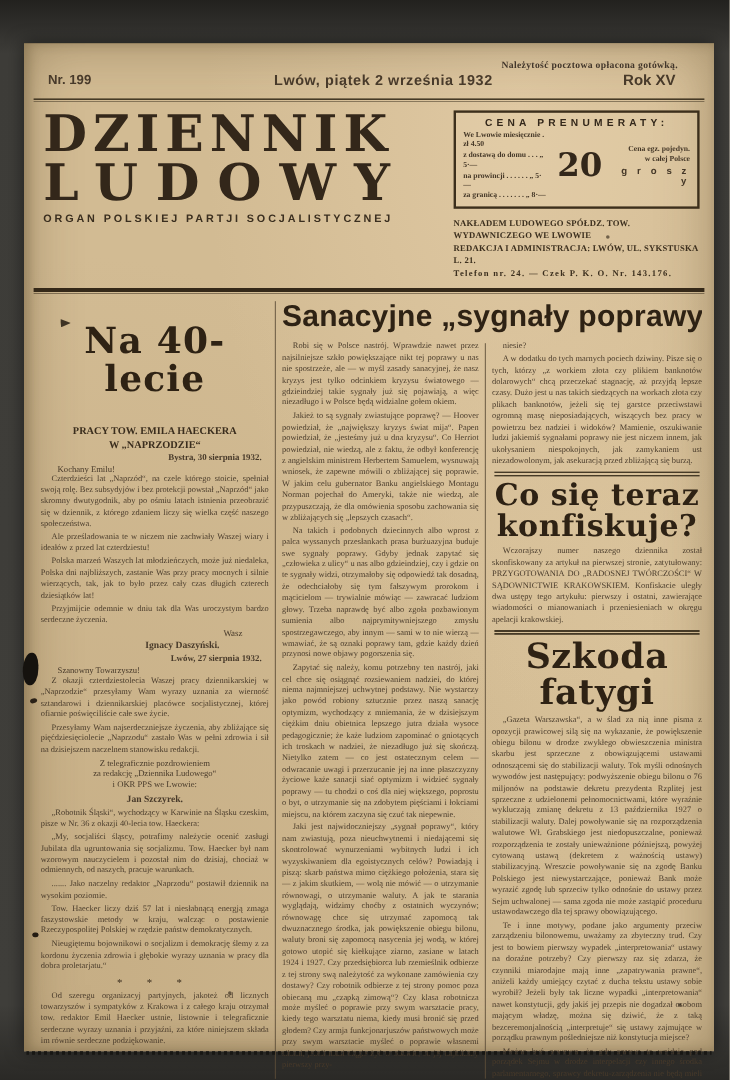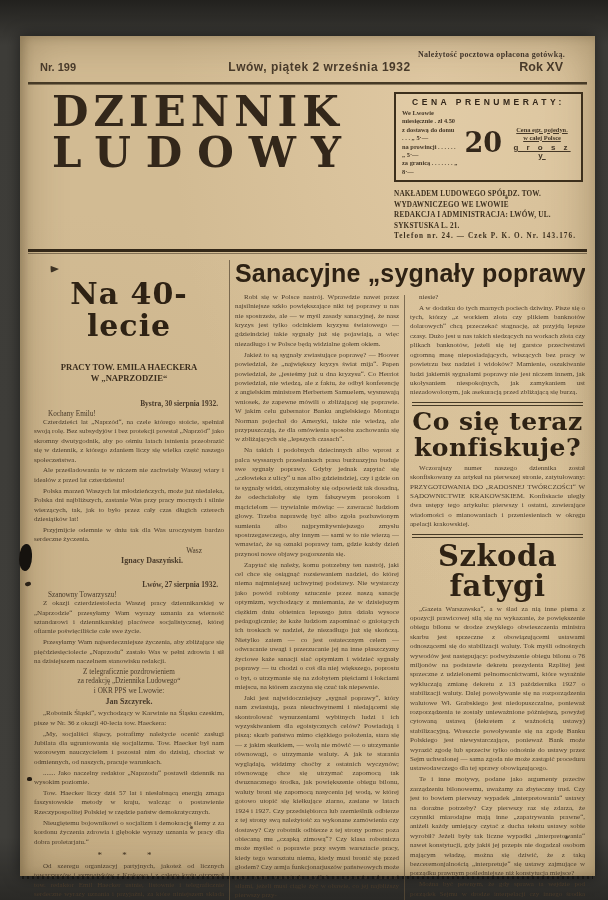--- a/index.html
+++ b/index.html
@@ -20,53 +20,53 @@
 
   
   .postal-line{padding:14px 30px 0 0;text-align:right;font-weight:bold;font-size:8px;letter-spacing:.3px;color:#41352​5;color:#41352a;}
   .issue-row{position:relative;height:17px;margin-top:1px;font-weight:bold;}
   .issue-no{position:absolute;left:20px;top:1px;font-size:11px;font-family:"Liberation Sans",sans-serif;}
   .date-line{position:absolute;left:0;right:0;text-align:center;font-size:12px;font-family:"Liberation Sans",sans-serif;letter-spacing:.5px;padding-left:24px;}
   .year-label{position:absolute;right:32px;top:0;font-size:12.5px;font-family:"Liberation Sans",sans-serif;}
   .rule1{margin:5px 8px 0 8px;height:3px;
     background:linear-gradient(#463a26 0 1.6px, rgba(0,0,0,0) 1.6px 2.2px, rgba(70,58,38,.55) 2.2px 3px);}
 
-  .masthead-row{display:flex;padding:7px 12px 0 32px;}
+  .masthead-row{display:flex;padding:7px 12px 0 16px;}
   .mast-left{width:332px;}
   .title1{font-family:"DejaVu Serif",serif;font-weight:bold;font-size:42px;line-height:40px;letter-spacing:5px;color:#33271a;}
   .title2{font-family:"DejaVu Serif",serif;font-weight:bold;font-size:42px;line-height:42px;letter-spacing:15px;color:#33271a;}
   .tagline{font-family:"Liberation Sans",sans-serif;font-weight:bold;font-size:9px;letter-spacing:2.4px;margin-top:3px;color:#3a2e1f;}
   .mast-right{flex:1;padding-left:10px;}
   .price-box{border:2px solid #3c2f1c;padding:3px 6px 4px 6px;background:rgba(236,216,180,.25);}
   .price-header{text-align:center;font-family:"Liberation Sans",sans-serif;font-weight:bold;font-size:8.5px;letter-spacing:3.5px;color:#33271a;}
   .price-body{display:flex;align-items:center;margin-top:2px;}
   .price-rows{flex:1;font-size:6.4px;line-height:8.4px;font-weight:bold;color:#443727;}
   .big-price{font-family:"DejaVu Serif",serif;font-weight:bold;font-size:27px;margin:0 7px;color:#33271a;}
-  .price-right{width:66px;text-align:center;font-size:6.4px;line-height:8px;font-weight:bold;color:#443727;text-decoration:underline;}
+  .price-right{width:66px;text-align:right;font-size:6.4px;line-height:8px;font-weight:bold;color:#443727;}
   .groszy{font-size:8px;letter-spacing:3px;margin-top:2px;font-family:"Liberation Sans",sans-serif;}
   .publisher{margin-top:7px;font-size:7.2px;line-height:10.5px;font-weight:bold;letter-spacing:.2px;color:#3c2f1e;}
   .pub3{letter-spacing:1.1px;}
   .thick-rule{margin:7px 8px 0 8px;height:5px;
     background:linear-gradient(#342818 0 3px, rgba(0,0,0,0) 3px 3.8px, rgba(52,40,24,.5) 3.8px 5px);}
 
   
   .columns{display:flex;margin:4px 10px 0 14px;height:650px;}
   .vdiv{width:1px;background:#5c4d38;margin:2px 5px 0 5px;opacity:.75;}
   .col1{width:190px;overflow:hidden;}
   .rightwrap{flex:1;display:flex;flex-direction:column;overflow:hidden;min-width:0;}
   .span-headline{font-family:"Liberation Sans",sans-serif;font-weight:bold;font-size:25px;letter-spacing:.2px;
     text-align:center;color:#2e2214;padding:1px 0 5px 0;white-space:nowrap;}
   .subcols{display:flex;flex:1;min-height:0;}
   .col2{width:164px;overflow:hidden;}
   .col3{flex:1;overflow:hidden;min-width:0;}
 
   .para{font-size:7px;line-height:9.4px;text-align:justify;text-indent:9px;margin:0 0 1.5px 0;color:#483a2a;}
   .h1-left{font-family:"DejaVu Serif",serif;font-weight:bold;font-size:30px;line-height:32px;text-align:center;letter-spacing:1px;color:#2e2214;}
   .subhead{text-align:center;font-weight:bold;font-size:8.6px;line-height:11px;margin-top:2px;color:#3a2d1d;}
-  .dateline{text-align:right;font-weight:bold;font-size:7.4px;margin:15px 6px 2px 0;}
+  .dateline{text-align:right;font-weight:bold;font-size:7.4px;margin:0 6px 2px 0;}
   .salutation{font-size:7.2px;text-indent:14px;margin-top:2px;}
   .sig-right{text-align:right;font-size:7.4px;padding-right:22px;margin-top:1px;}
   .sig-name{text-align:center;font-weight:bold;font-size:8px;padding-left:46px;margin:1px 0 2px 0;}
   .center-line{text-align:center;font-size:7.2px;line-height:9.4px;}
   .center-bold{text-align:center;font-weight:bold;font-size:8px;line-height:10px;margin:1px 0 2px 0;}
   .stars{text-align:center;font-size:9px;letter-spacing:9px;margin:3px 0 2px 0;color:#3a2d1d;}
   .drule{height:4px;margin:4px 2px 3px 2px;
     background:linear-gradient(#463a26 0 1.4px, rgba(0,0,0,0) 1.4px 2.6px, #463a26 2.6px 4px);}
   .h2-serif{font-family:"DejaVu Serif",serif;font-weight:bold;font-size:25px;line-height:26px;text-align:center;letter-spacing:.5px;color:#2e2214;margin:1px 0 3px 0;}
   .h2-serif.big{font-size:29px;line-height:30px;margin-bottom:4px;}
@@ -90,20 +90,21 @@
       <span class="issue-no">Nr. 199</span>
       <span class="date-line">Lwów, piątek 2 września 1932</span>
       <span class="year-label">Rok XV</span>
     </div>
     <div class="rule1"></div>
 
     <div class="masthead-row">
       <div class="mast-left">
         <div class="title1">DZIENNIK</div>
         <div class="title2">LUDOWY</div>
+        <div class="tagline">ORGAN POLSKIEJ PARTJI SOCJALISTYCZNEJ</div>
       </div>
       <div class="mast-right">
         <div class="price-box">
           <div class="price-header">CENA PRENUMERATY:</div>
           <div class="price-body">
             <div class="price-rows">
                 <div class="price-row">We Lwowie miesięcznie .  zł 4.50</div>
                 <div class="price-row">z dostawą do domu  .  .  .  „ 5·—</div>
                 <div class="price-row">na prowincji  .  .  .  .  .  .  „ 5·—</div>
                 <div class="price-row">za granicą  .  .  .  .  .  .  .  „ 8·—</div>

